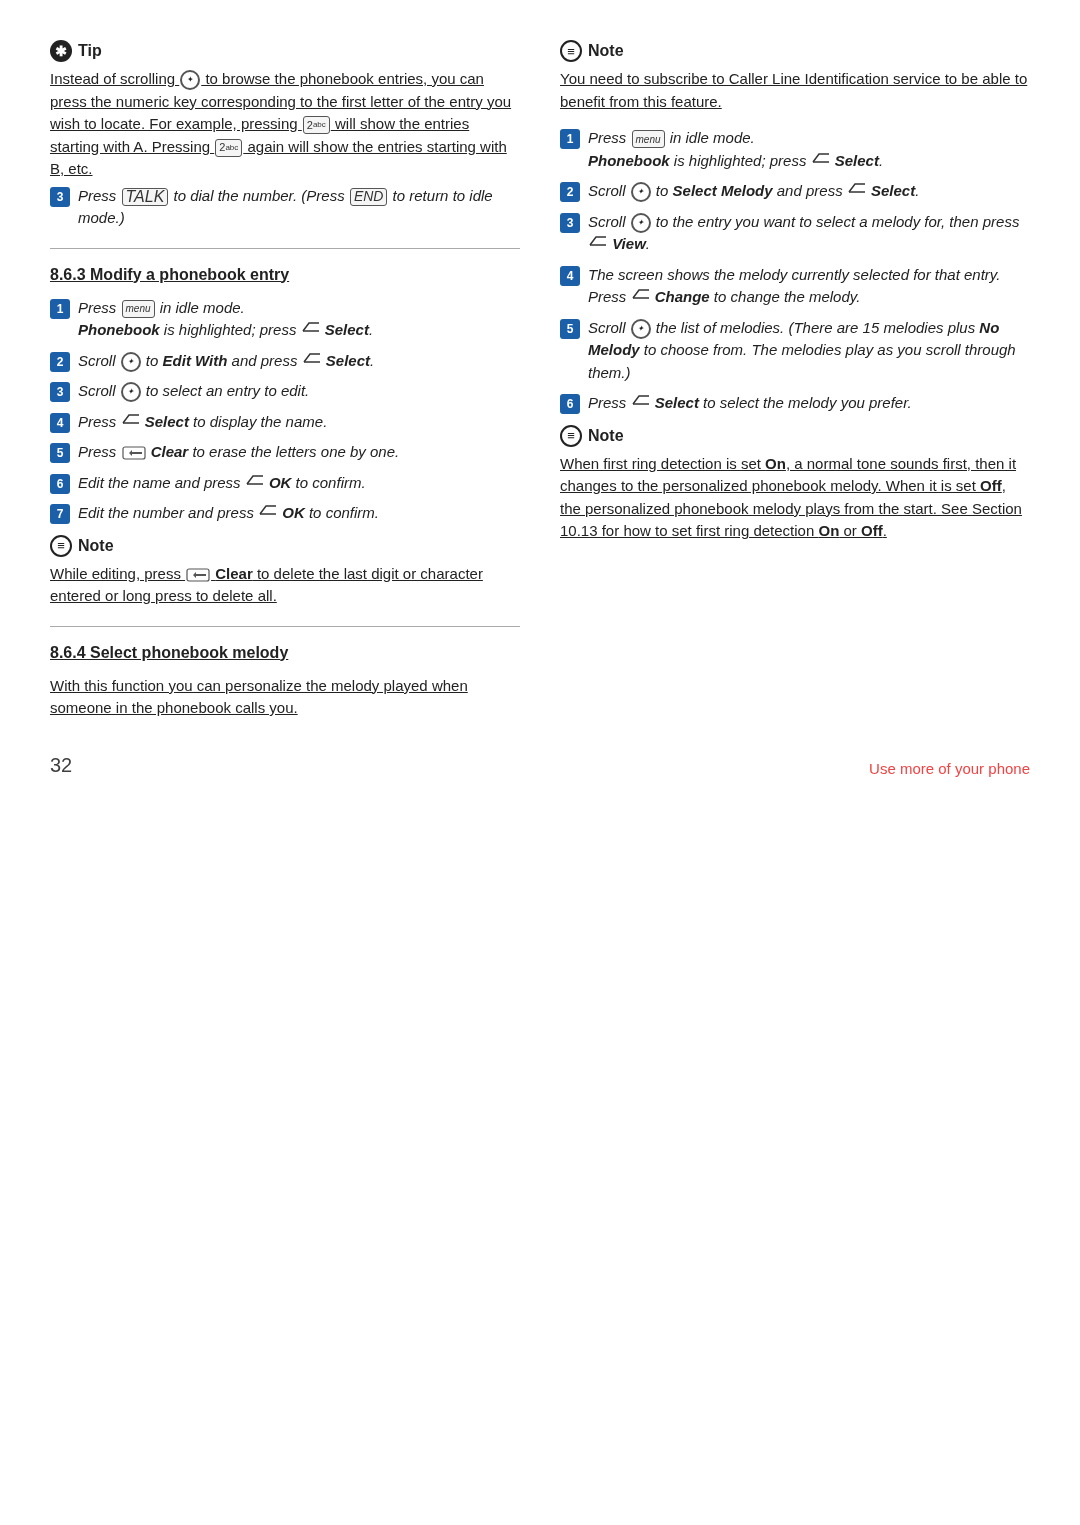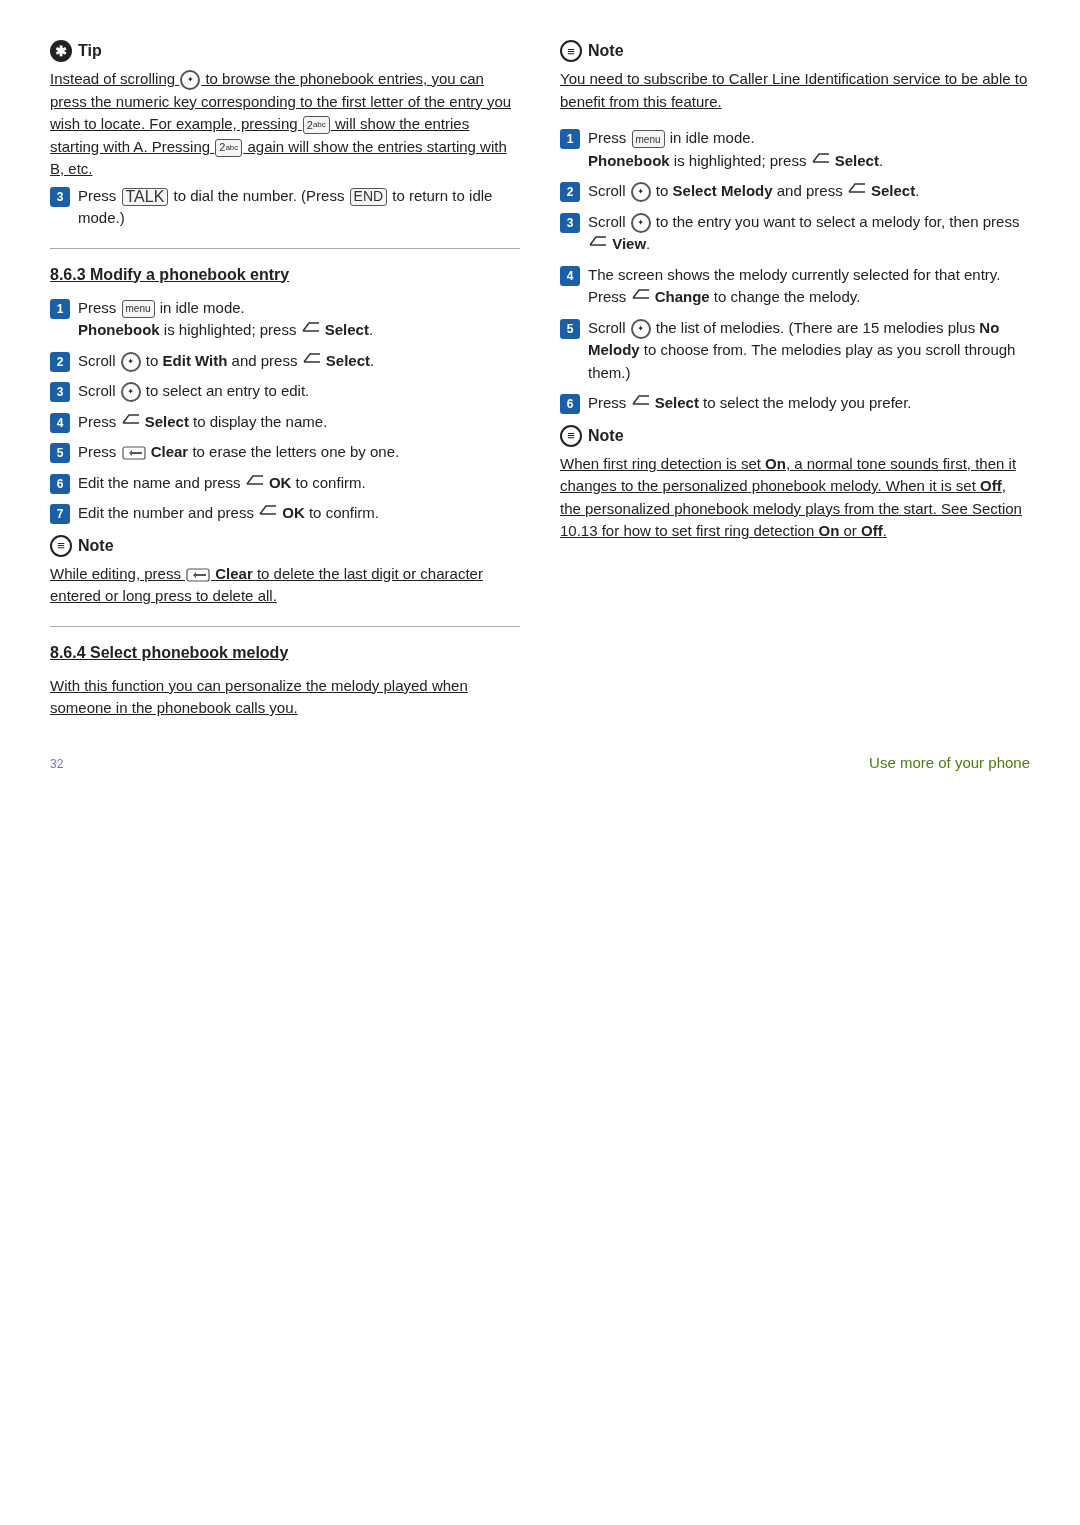--- a/index.html
+++ b/index.html
@@ -103,21 +103,21 @@
       min-width: 20px;
       height: 20px;
       border-radius: 3px;
       font-size: 12px;
       font-weight: bold;
       color: #fff;
       flex-shrink: 0;
       margin-top: 2px;
     }
     .num-badge.blue { background: #1a5fa8; }
-    .li-content { flex: 1; }
+    .li-content { flex: 1; font-style: italic; }
     
     .key-icon {
       display: inline-flex;
       align-items: center;
       justify-content: center;
       border: 1px solid #555;
       border-radius: 3px;
       padding: 0 3px;
       font-size: 11px;
       background: #f5f5f5;
@@ -158,25 +158,25 @@
       margin-bottom: 3px;
     }
     .page-footer {
       display: flex;
       justify-content: space-between;
       align-items: flex-end;
       margin-top: 30px;
       border-top: none;
     }
     .page-number {
-      font-size: 12px;
-      color: #8b5cf6;
+      font-size: 20px;
+      color: #404040;
     }
     .footer-tagline {
-      color: #4d7c0f;
+      color: #ef4444;
       font-size: 15px;
       margin-left: 28px;
     }
   </style>
 </head>
 <body>
 
 <div class="page">
 
   <div class="col-left">

